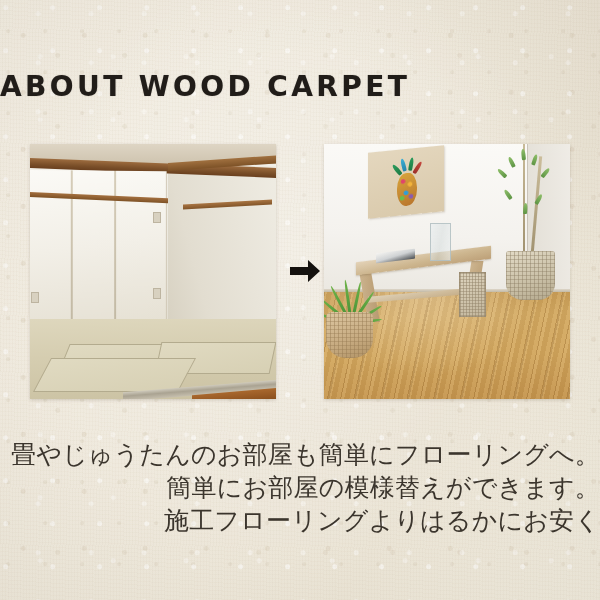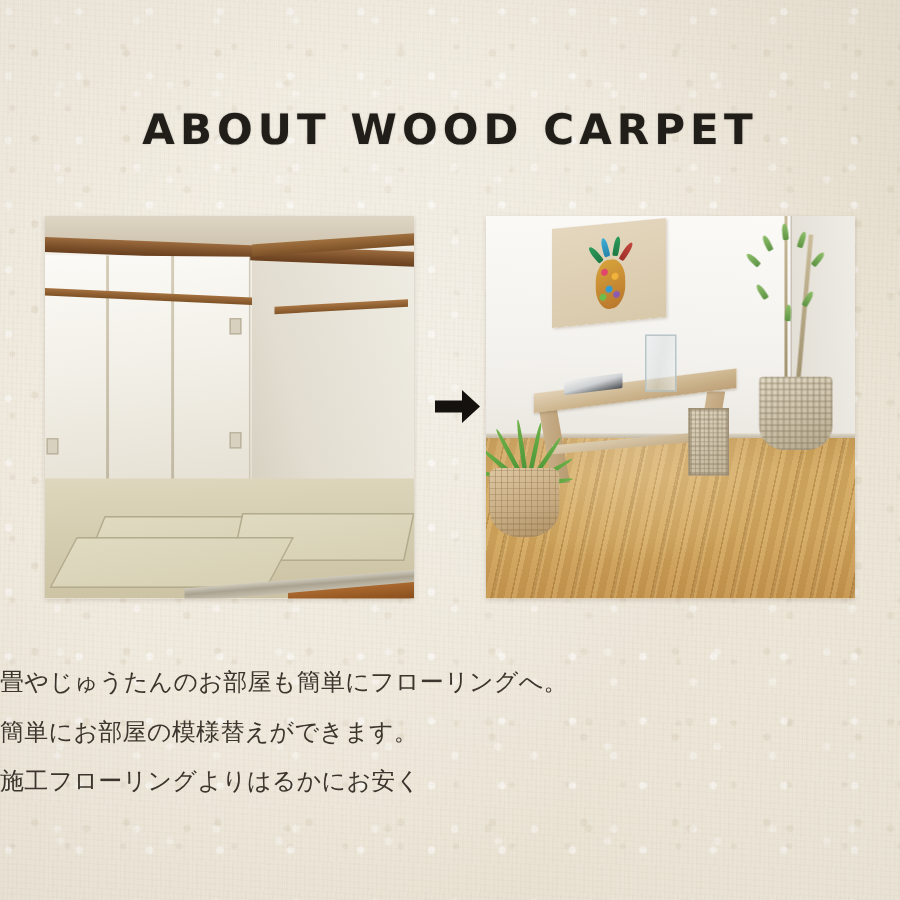--- a/index.html
+++ b/index.html
@@ -41,21 +41,21 @@
       radial-gradient(ellipse at 50% 42%, rgba(255,255,255,0.30) 0%, rgba(255,255,255,0) 62%),
       radial-gradient(ellipse at 50% 50%, rgba(0,0,0,0) 58%, rgba(150,135,110,0.11) 100%);
     pointer-events: none;
   }
 
   
   .title {
     position: absolute;
     left: 0; right: 0;
     top: 70px;
-    text-align: center;
+    text-align: left;
     font-size: 28px;
     font-weight: bold;
     letter-spacing: 3.4px;
     color: #211d19;
     font-family: "DejaVu Sans", "Liberation Sans", sans-serif;
     white-space: nowrap;
     text-shadow: 0 0 1px rgba(33,29,25,0.35);
   }
 
   
@@ -342,23 +342,23 @@
     top: 256px;
     width: 34px;
     height: 30px;
   }
 
   
   .caption {
     position: absolute;
     left: 0; right: 0;
     top: 438px;
-    text-align: left;
+    text-align: right;
     color: #3b352d;
-    font-size: 16px;
+    font-size: 25px;
     line-height: 33px;
     font-family: "DejaVu Sans", "Liberation Sans", sans-serif;
     letter-spacing: 0.2px;
   }
   .caption div { white-space: nowrap; }
 </style>
 </head>
 <body>
 
 <div class="page"></div>

